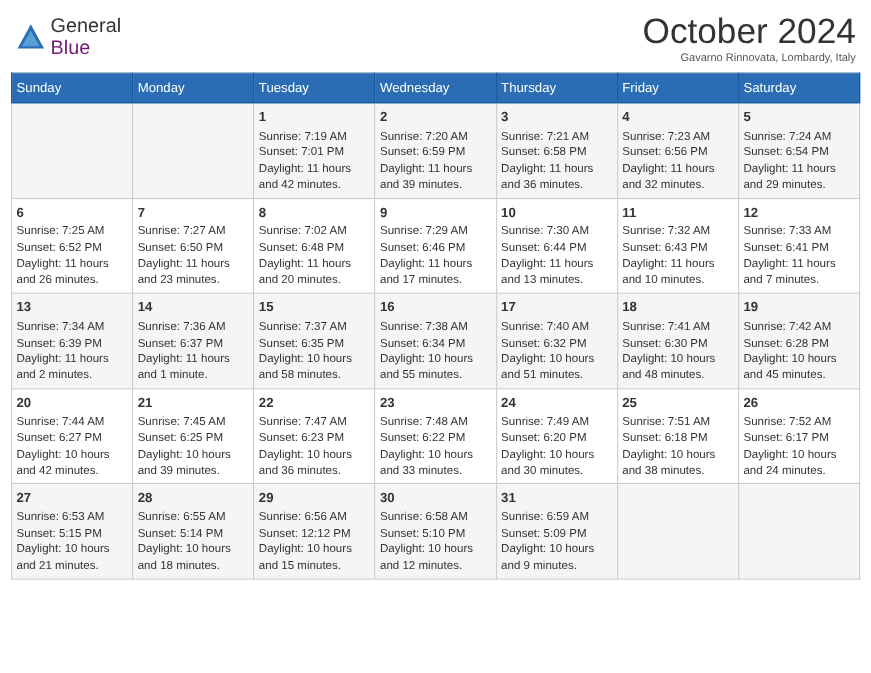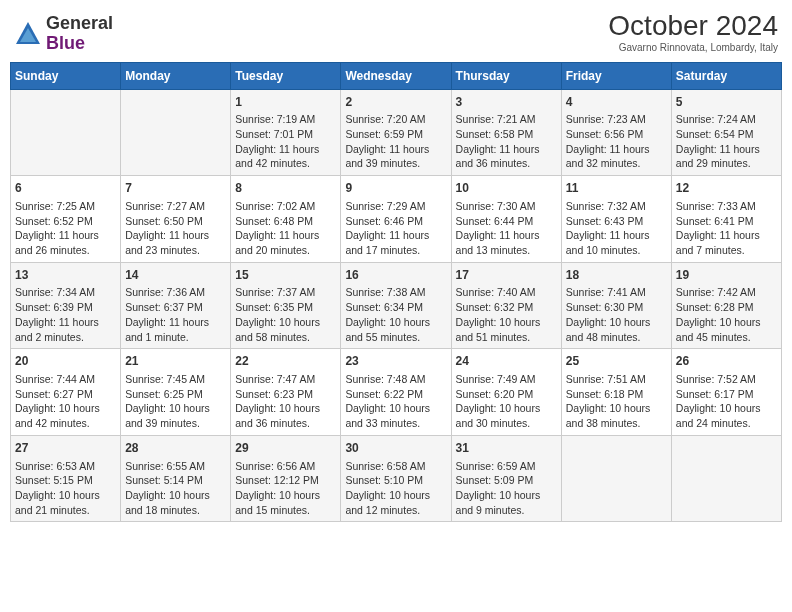--- a/index.html
+++ b/index.html
@@ -17,53 +17,53 @@
       margin-bottom: 8px;
       padding: 0 4px;
     }
     .logo {
       display: flex;
       align-items: center;
       margin-top: 4px;
     }
     .logo-text {
       font-size: 18px;
-      font-weight: bold;
+      font-weight: normal;
       color: #333;
       line-height: 1.1;
     }
     .logo-icon {
       width: 28px;
       height: 28px;
       margin-right: 4px;
     }
     .title-block {
       text-align: right;
     }
     .month-title {
-      font-size: 28px;
+      font-size: 32px;
       font-weight: normal;
       color: #333;
     }
     .subtitle {
       font-size: 10px;
       color: #555;
     }
     table {
       width: 100%;
       border-collapse: collapse;
       font-size: 11px;
     }
     thead tr th {
       background-color: #2a6db5;
       color: #fff;
       padding: 6px 4px;
       text-align: left;
       font-size: 12px;
-      font-weight: bold;
+      font-weight: normal;
       border: 1px solid #1a5a9a;
     }
     tbody tr td {
       border: 1px solid #ccc;
       vertical-align: top;
       padding: 4px;
       width: 14.28%;
       height: 80px;
       color: #333;
       font-size: 10.5px;

